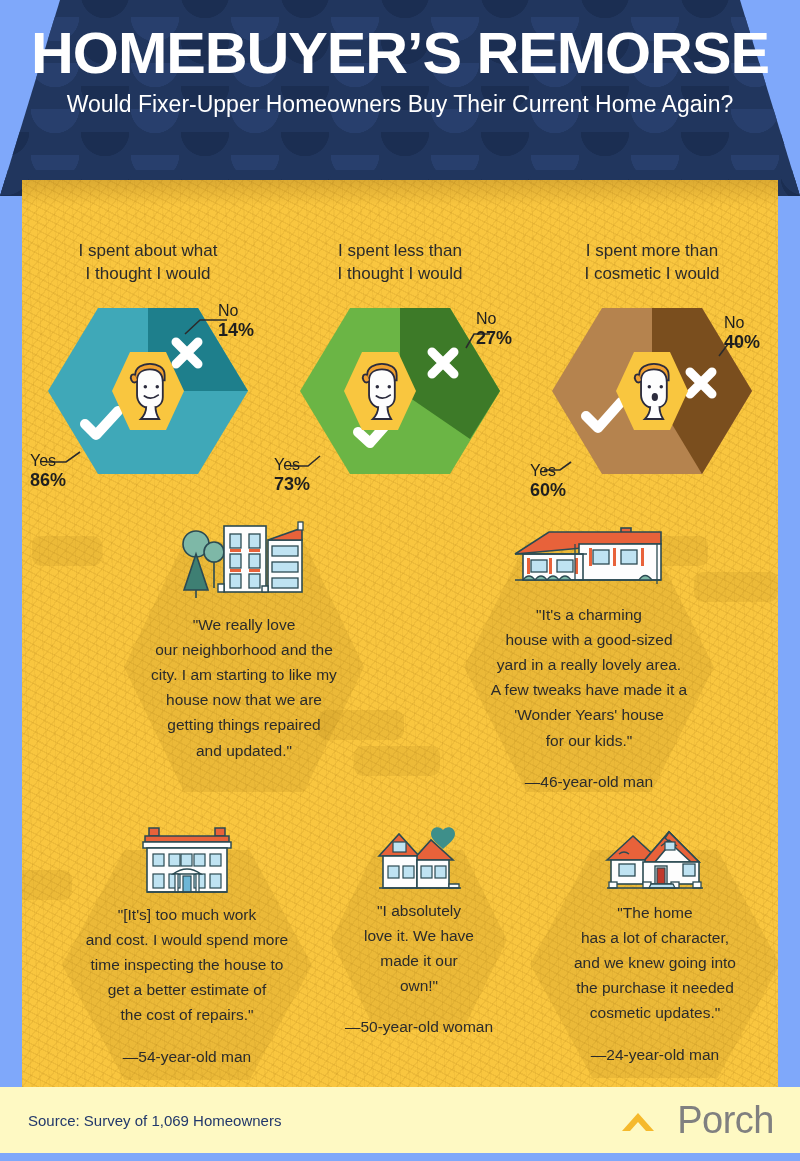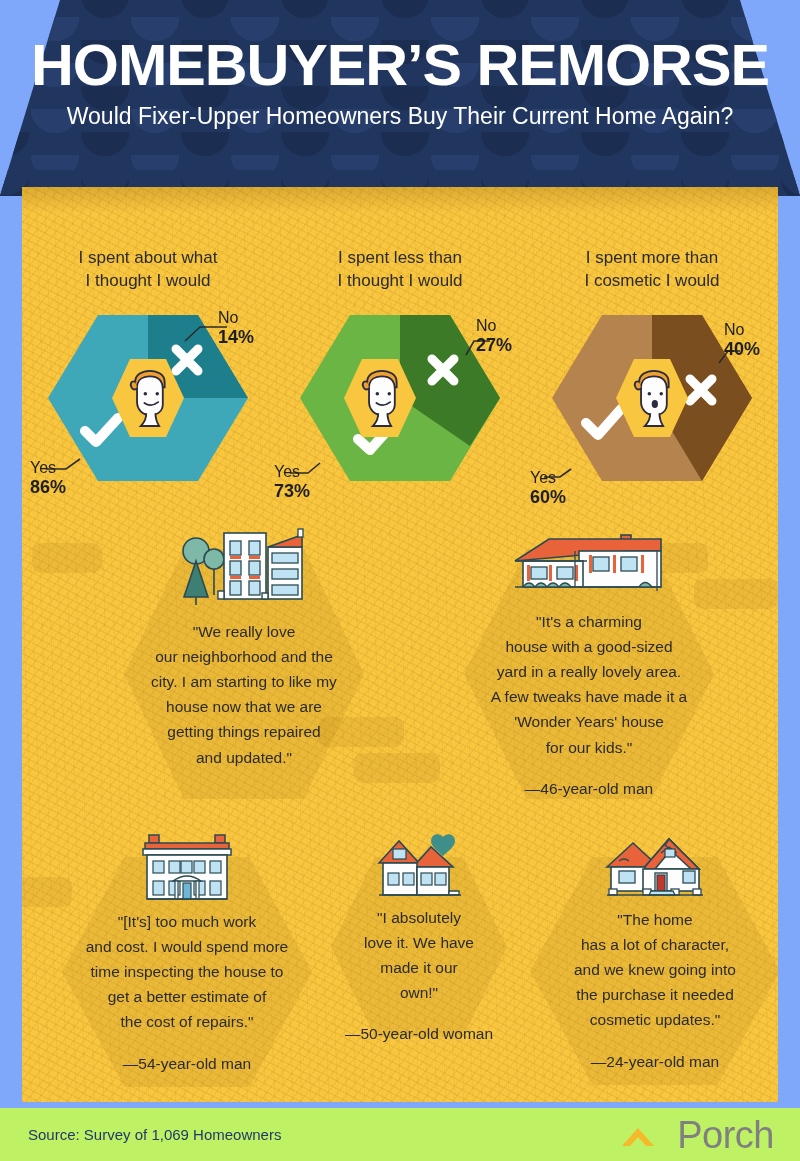--- a/index.html
+++ b/index.html
@@ -31,21 +31,21 @@
       radial-gradient(circle at 75px 0px, #2a4170 0 24px, transparent 24.5px);
     background-size: 100px 46px;
     background-position: 0 0, 0 23px;
     opacity: .85;
   }
   .shingle-edge {
     position: absolute; left: -20px; bottom: -14px; width: 860px; height: 40px;
     background-image: radial-gradient(circle at 25px 0, #21365E 0 25px, transparent 25.5px);
     background-size: 50px 40px;
   }
-  .header-text { position: absolute; left: 0; top: 12px; width: 800px; text-align: center; z-index: 4; }
+  .header-text { position: absolute; left: 0; top: 0; width: 800px; text-align: center; z-index: 4; }
   .main-title {
     margin-top: 24px;
     font-family: "Liberation Sans Narrow", "Liberation Sans", sans-serif;
     font-weight: 700; font-size: 57px; letter-spacing: -1px;
     color: #ffffff; line-height: 1.05;
     transform: scaleX(1.04); transform-origin: center;
   }
   .sub-title {
     margin-top: 6px; font-size: 23px; color: #ffffff;
     font-weight: 400; line-height: 1.3;
@@ -53,21 +53,20 @@
 
   
   .body-panel {
     position: absolute; left: 22px; top: 180px; width: 756px; height: 915px;
     background: #F9C63F;
     background-image:
       repeating-linear-gradient(27deg, rgba(190,140,30,.20) 0 1.4px, transparent 1.4px 7px),
       repeating-linear-gradient(-52deg, rgba(190,140,30,.16) 0 1.4px, transparent 1.4px 8px),
       repeating-linear-gradient(88deg, rgba(190,140,30,.11) 0 1.2px, transparent 1.2px 9px);
     overflow: hidden;
-    margin-top: 7px;
   }
   .brick {
     position: absolute; background: rgba(168,122,25,.16); border-radius: 9px;
   }
   .panel-top-shade {
     position: absolute; left:0; top:0; width:100%; height:26px;
     background: linear-gradient(to bottom, rgba(150,105,20,.30), rgba(150,105,20,0));
   }
 
   
@@ -98,22 +97,22 @@
   .quote .qtext {
     position: relative; font-size: 15.5px; color: #2b2b2b; line-height: 1.62;
     white-space: pre-line; margin-top: 4px;
   }
   .quote .attr {
     position: relative; font-size: 15.5px; color: #2b2b2b; margin-top: 20px;
   }
 
   
   .footer {
-    position: absolute; left: 0; bottom: 0; width: 800px; height: 53px;
-    background: #bef264; display: flex; align-items: center;
+    position: absolute; left: 0; bottom: 8px; width: 800px; height: 66px;
+    background: #fef9c3; display: flex; align-items: center;
   }
   .source { position: absolute; left: 28px; font-size: 15px; color: #22386B; }
   .logo { position: absolute; right: 26px; display: flex; align-items: center; }
   .logo-text {
     font-size: 38px; color: #808080; font-weight: 400; letter-spacing: -.5px;
     line-height: 1;
     margin-left: 17px;
   }
 </style>
 </head>

